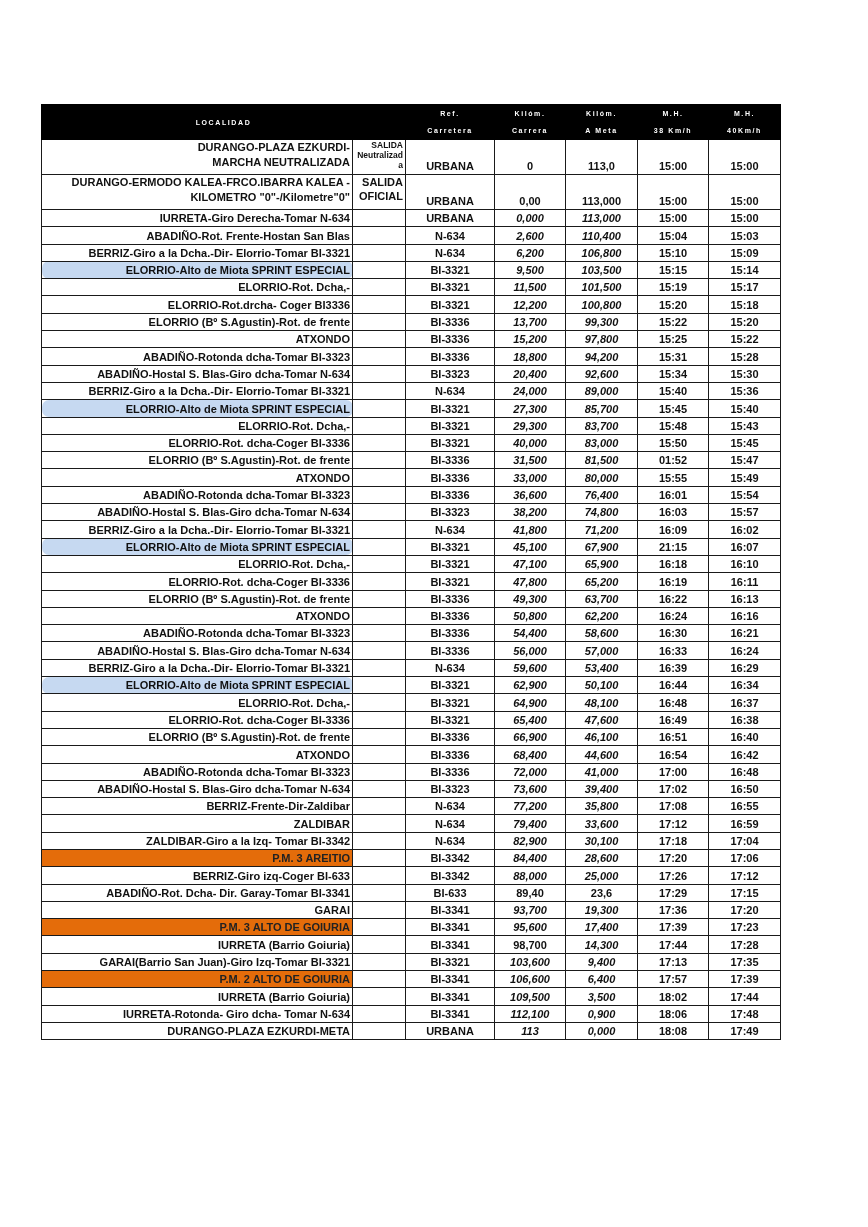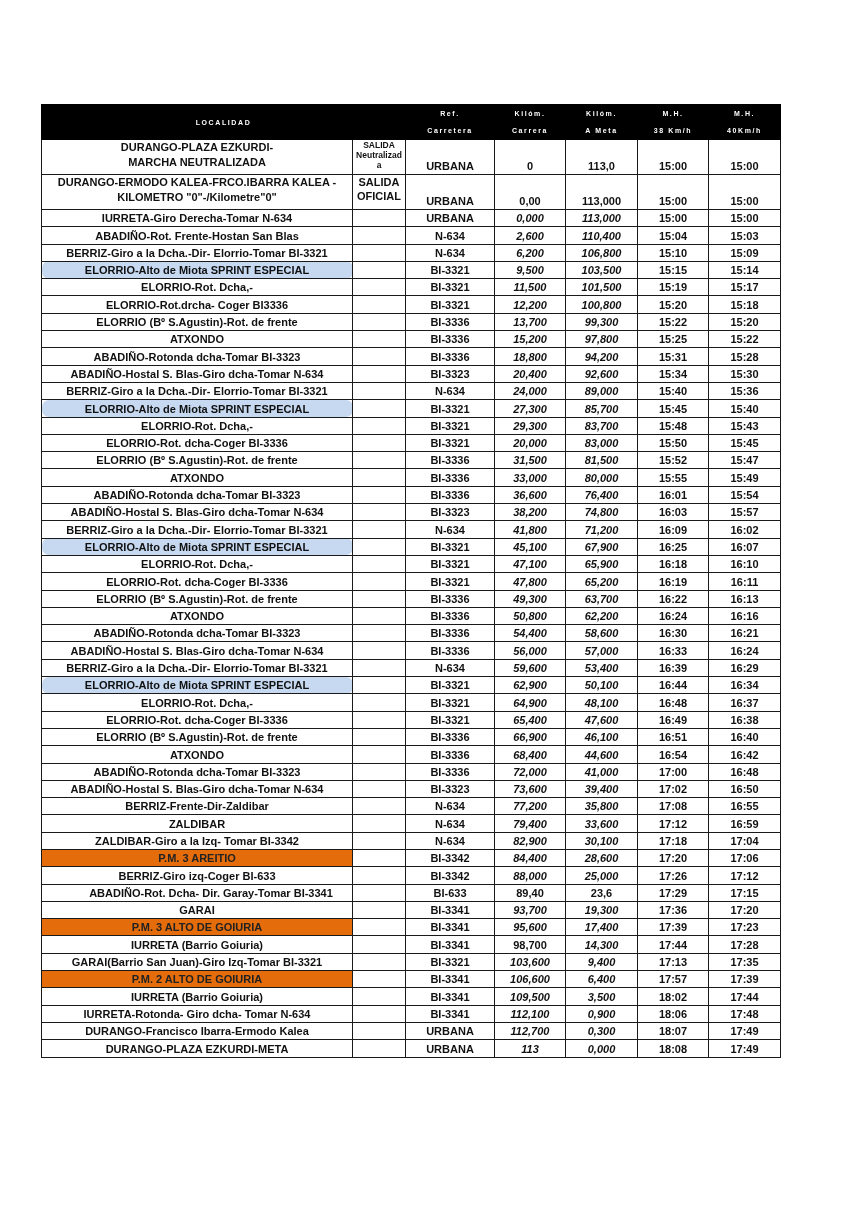--- a/index.html
+++ b/index.html
@@ -2,26 +2,26 @@
 <html><head>
 <meta charset="utf-8">
 <style>
   html, body { margin:0; padding:0; background:#ffffff; }
   body { width:868px; height:1227px; position:relative; font-family:"Liberation Sans", sans-serif; }
   table { position:absolute; left:41px; top:104px; border-collapse:collapse; width:739px; table-layout:fixed; }
   th { background:#000; color:#fff; font-size:7px; font-weight:bold; letter-spacing:1.6px; padding:0; border:1px solid #000; }
   th .h1 { display:block; height:17px; line-height:17px; }
   th .h2 { display:block; height:17px; line-height:17px; }
   td { border:1.5px solid #1a1a1a; font-size:11px; font-weight:bold; color:#111; padding:0 2px; height:16.3px; line-height:15px; vertical-align:bottom; }
-  td.loc { text-align:center; }
+  td.loc { text-align:right; }
   td.c { text-align:center; }
   td.it { font-style:italic; }
   td.tall { height:34px; }
   td.tall.loc { vertical-align:top; line-height:15px; }
-  td.salida { text-align:center; font-size:8.5px; line-height:10px; vertical-align:top; }
+  td.salida { text-align:right; font-size:8.5px; line-height:10px; vertical-align:top; }
   td.salida.big { font-size:11px; line-height:14px; }
   tr.blue td.loc { background:#c6d9f1;border-radius:7px; }
   tr.orange td.loc { background:#e46c0a; color:#222;margin-left:24px; }
   td.indent { padding-left:30px; }
 </style>
 </head>
 <body>
 
 <table>
   <colgroup>
@@ -191,32 +191,32 @@
         <td class="c">BI-3321</td>
         <td class="c it">29,300</td>
         <td class="c it">83,700</td>
         <td class="c">15:48</td>
         <td class="c">15:43</td>
       </tr>
       <tr>
         <td class="loc">ELORRIO-Rot. dcha-Coger BI-3336</td>
         <td class="salida"></td>
         <td class="c">BI-3321</td>
-        <td class="c it">20,000</td>
+        <td class="c it">40,000</td>
         <td class="c it">83,000</td>
         <td class="c">15:50</td>
         <td class="c">15:45</td>
       </tr>
       <tr>
         <td class="loc">ELORRIO (Bº S.Agustin)-Rot. de frente</td>
         <td class="salida"></td>
         <td class="c">BI-3336</td>
         <td class="c it">31,500</td>
         <td class="c it">81,500</td>
-        <td class="c">15:52</td>
+        <td class="c">01:52</td>
         <td class="c">15:47</td>
       </tr>
       <tr>
         <td class="loc">ATXONDO</td>
         <td class="salida"></td>
         <td class="c">BI-3336</td>
         <td class="c it">33,000</td>
         <td class="c it">80,000</td>
         <td class="c">15:55</td>
         <td class="c">15:49</td>
@@ -247,21 +247,21 @@
         <td class="c it">71,200</td>
         <td class="c">16:09</td>
         <td class="c">16:02</td>
       </tr>
       <tr class="blue">
         <td class="loc">ELORRIO-Alto de Miota SPRINT ESPECIAL</td>
         <td class="salida"></td>
         <td class="c">BI-3321</td>
         <td class="c it">45,100</td>
         <td class="c it">67,900</td>
-        <td class="c">16:25</td>
+        <td class="c">21:15</td>
         <td class="c">16:07</td>
       </tr>
       <tr>
         <td class="loc">ELORRIO-Rot. Dcha,-</td>
         <td class="salida"></td>
         <td class="c">BI-3321</td>
         <td class="c it">47,100</td>
         <td class="c it">65,900</td>
         <td class="c">16:18</td>
         <td class="c">16:10</td>
@@ -494,29 +494,20 @@
       <tr>
         <td class="loc">IURRETA-Rotonda- Giro dcha- Tomar N-634</td>
         <td class="salida"></td>
         <td class="c">BI-3341</td>
         <td class="c it">112,100</td>
         <td class="c it">0,900</td>
         <td class="c">18:06</td>
         <td class="c">17:48</td>
       </tr>
       <tr>
-        <td class="loc">DURANGO-Francisco Ibarra-Ermodo Kalea</td>
-        <td class="salida"></td>
-        <td class="c">URBANA</td>
-        <td class="c it">112,700</td>
-        <td class="c it">0,300</td>
-        <td class="c">18:07</td>
-        <td class="c">17:49</td>
-      </tr>
-      <tr>
         <td class="loc">DURANGO-PLAZA EZKURDI-META</td>
         <td class="salida"></td>
         <td class="c">URBANA</td>
         <td class="c it">113</td>
         <td class="c it">0,000</td>
         <td class="c">18:08</td>
         <td class="c">17:49</td>
       </tr>
     </tbody>
 </table>

